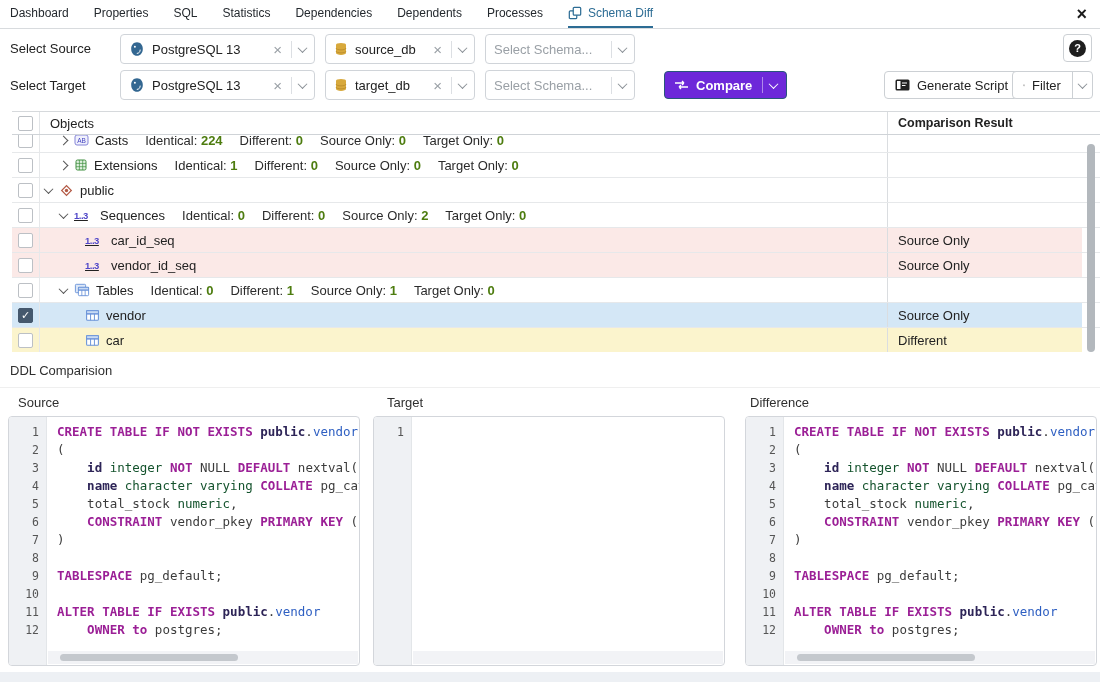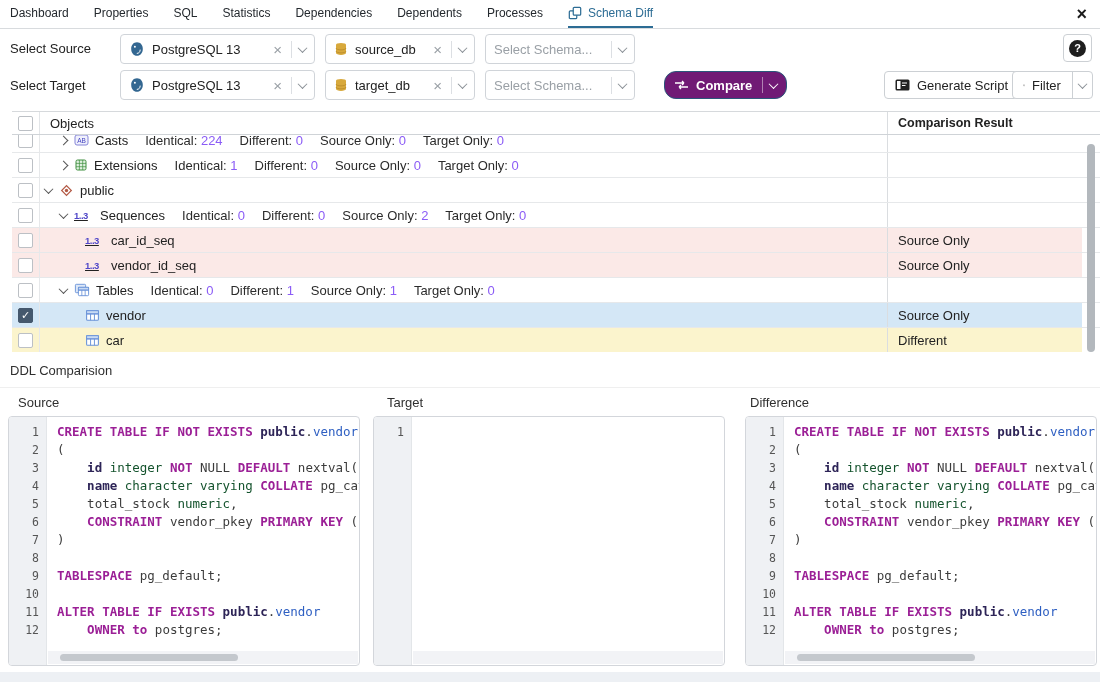--- a/index.html
+++ b/index.html
@@ -27,22 +27,22 @@
   .sel-x{ color:#9aa0a6; font-size:15px; margin:0 2px; cursor:pointer; line-height:1; }
   .sel-div{ width:1px; height:17px; background:#dcdfe3; margin:0 7px; }
   .chev{ width:7px; height:7px; border-right:1.6px solid #555; border-bottom:1.6px solid #555;
          display:inline-block; flex:none; }
   .chev.down{ transform:rotate(45deg) translate(-1px,-1px); }
   .chev.right{ transform:rotate(-45deg); }
   .chev.lite{ border-color:#8a9096; }
   .btn{ position:absolute; height:28px; border:1px solid #ccd0d4; background:#fff;
         border-radius:4px; display:flex; align-items:center; gap:7px; padding:0 10px;
         font-size:13px; color:#222; cursor:pointer; font-family:inherit; }
-  .btn-primary{ position:absolute; height:28px; background:#701a75; border:1px solid #29567a;
-        border-radius:12px; color:#fff; display:flex; align-items:center; gap:7px; padding:0 9px;
+  .btn-primary{ position:absolute; height:28px; background:#6d28d9; border:1px solid #29567a;
+        border-radius:4px; color:#fff; display:flex; align-items:center; gap:7px; padding:0 9px;
         font-size:13px; font-weight:bold; cursor:pointer; font-family:inherit; }
   .btn-primary .chev{ border-color:#fff; }
   .vdiv-lite{ width:1px; height:16px; background:rgba(255,255,255,.45); margin-left:3px; }
   .vdiv-gray{ width:1px; height:26px; background:#ccd0d4; margin-left:4px; }
   .help-circle{ width:17px; height:17px; border-radius:50%; background:#1e1e1e; color:#fff;
         font-size:11px; font-weight:bold; display:flex; align-items:center; justify-content:center; }
 
   
   .grid{ position:absolute; top:111px; left:12px; right:0; height:241px; border-top:1px solid #d6d9dc; }
   .g-head{ height:23px; display:flex; align-items:center; border-bottom:1px solid #cfd3d7;
@@ -71,21 +71,21 @@
         cursor:pointer; flex:none; }
   .cbx.checked{ background:#45586d; border-color:#45586d; }
   .row-chev{ margin-right:7px; cursor:pointer; }
   .row-ic{ margin-right:6px; display:flex; flex:none;text-decoration:underline; }
   .seq-txt{ font-size:9.5px; font-weight:bold; color:#4f46c8; letter-spacing:-0.5px; width:20px;
             display:inline-block; }
   .obj-label{ color:#222; }
   .cnt{ margin-left:17px; white-space:nowrap; }
   .cnt:first-of-type{ margin-left:20px; }
   .cnt-l{ color:#2b2b2b; }
-  .cnt-v{ font-weight:normal; color:#8b5cf6; }
+  .cnt-v{ font-weight:bold; color:#4d7c0f; }
   .tbl-stack{ position:relative; width:16px; height:16px; }
   .tbl-stack svg{ position:absolute; }
   .vthumb{ position:absolute; right:5px; top:32px; width:8px; height:208px; background:#b3b8bd;
            border-radius:4px; }
 
   
   .ddl{ position:absolute; top:352px; left:0; right:0; }
   .ddl-title{ padding:11px 0 9px 10px; font-size:13px; color:#2f2f2f;
               border-bottom:1px solid #efefef; }
   .pane-heads{ position:relative; height:28px; }

